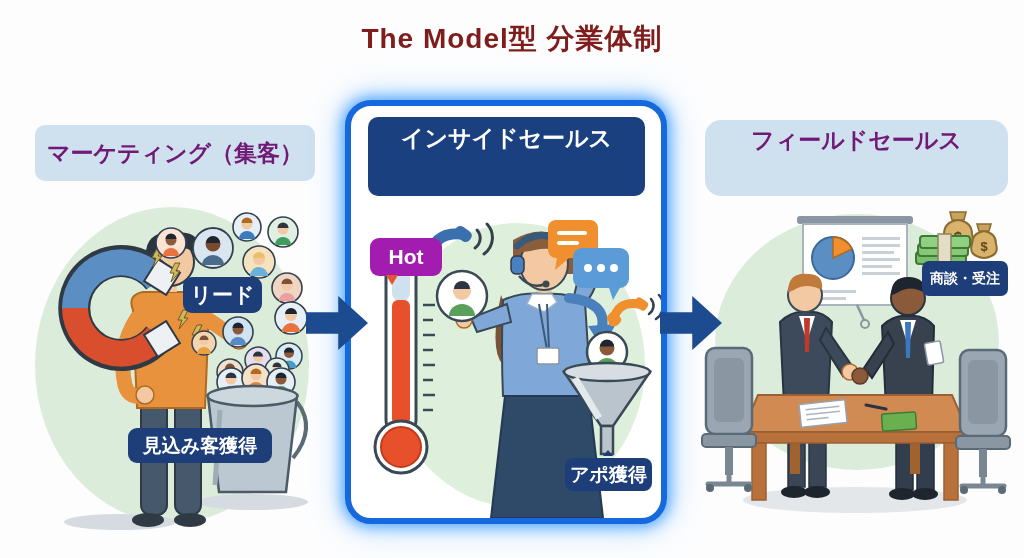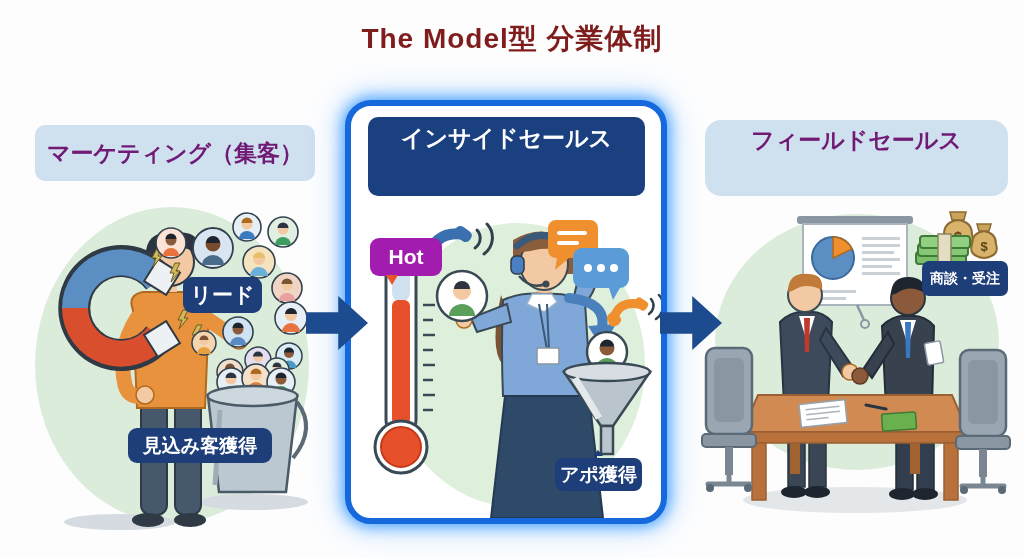--- a/index.html
+++ b/index.html
@@ -22,21 +22,21 @@
     border-radius:10px;color:#fff;font-weight:800;font-size:23px;text-align:center;line-height:1.55;padding-top:4px;box-sizing:border-box;}
   .art{position:absolute;display:block;}
   .art-left{left:0;top:68px;}
   .art-mid{left:0;top:94px;}
   .art-right{left:0;top:82px;}
   
   .badge{position:absolute;background:#1d3e78;color:#fff;font-weight:800;text-align:center;
     border-radius:9px;box-sizing:border-box;z-index:4;}
   .b-lead{left:158px;top:155px;width:79px;height:36px;font-size:21px;line-height:36px;}
   .b-prospect{left:103px;top:299px;width:144px;height:35px;font-size:19px;line-height:35px;margin-top:7px;}
-  .b-appo{left:204px;top:352px;width:87px;height:33px;font-size:19px;line-height:33px;border-radius:8px;}
+  .b-appo{left:214px;top:352px;width:87px;height:33px;font-size:19px;line-height:33px;border-radius:8px;}
   .b-appo::before{content:"";position:absolute;left:38px;top:-8px;border:5px solid transparent;border-bottom:6px solid #1d3e78;border-top:none;}
   .b-deal{left:222px;top:143px;padding:8px 8px;font-size:14px;line-height:19px;border-radius:7px;}
   .b-hot{left:19px;top:132px;width:72px;height:38px;background:#a21caf;color:#fff;font-weight:800;
     font-size:21px;line-height:38px;text-align:center;border-radius:9px;position:absolute;z-index:4;}
   .b-hot::after{content:"";position:absolute;left:16px;bottom:-9px;border:6px solid transparent;border-top:10px solid #e8542e;border-bottom:none;}
   
   .arrow{position:absolute;width:62px;height:54px;background:#1c4c8f;z-index:5;
     clip-path:polygon(0 30%,52% 30%,52% 0,100% 50%,52% 100%,52% 70%,0 70%);}
   .arrow1{left:306px;top:296px;}
   .arrow2{left:660px;top:296px;}

